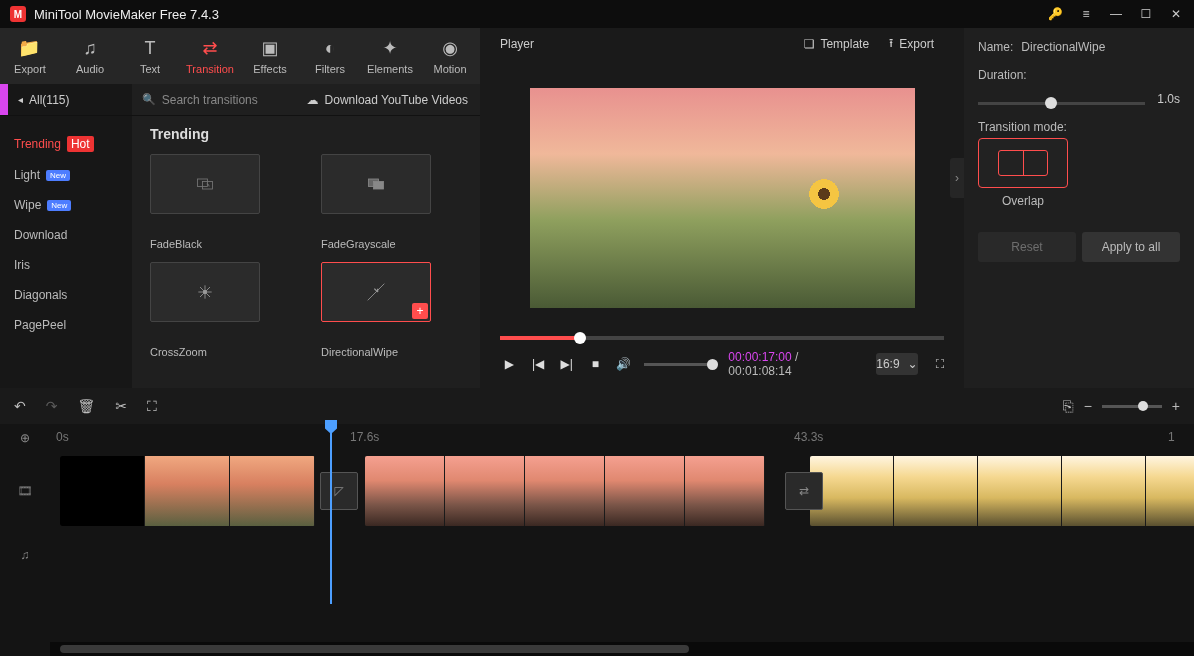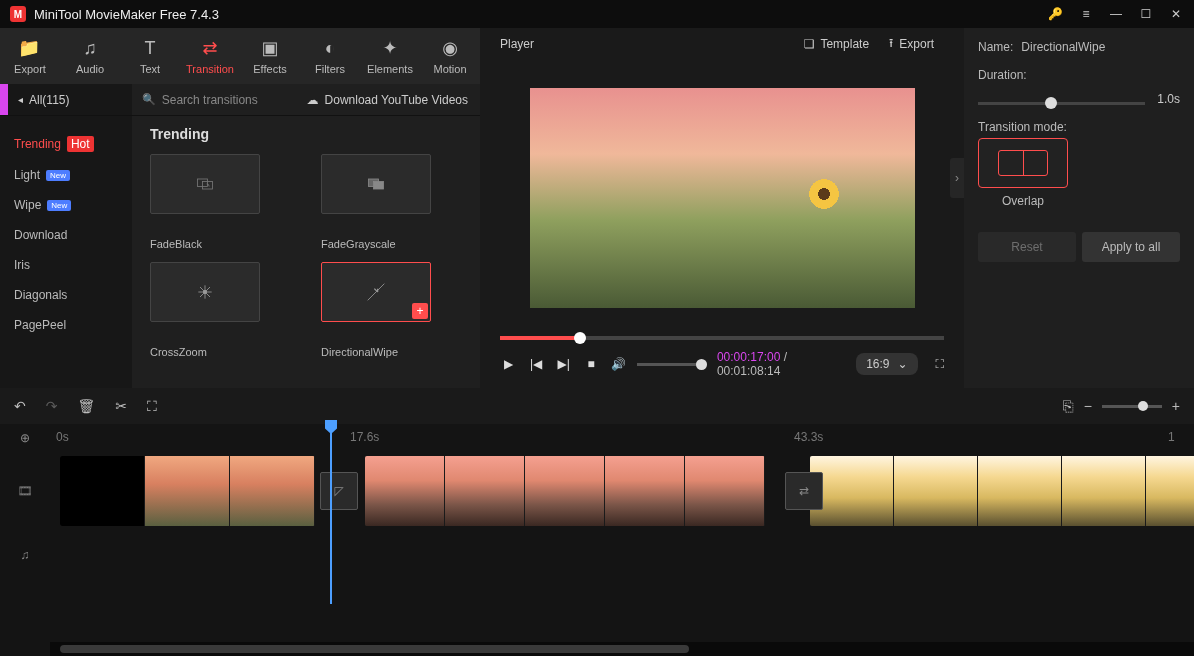--- a/index.html
+++ b/index.html
@@ -49,21 +49,21 @@
 .seek-bar { width: 100%; height: 4px; background: #444; position: relative; margin-bottom: 6px; }
 .seek-fill { height: 100%; width: 18%; background: #ff4d4d; }
 .seek-thumb { width: 12px; height: 12px; background: #fff; border-radius: 50%; position: absolute; top: -4px; left: 18%; margin-left: -6px; }
 .transport-row { display: flex; align-items: center; gap: 10px; width: 100%; }
 .tbtn { width: 20px; height: 20px; display: flex; align-items: center; justify-content: center; color: #ddd; cursor: pointer; }
 .vol-slider { width: 80px; height: 3px; background: #555; position: relative; }
 .vol-slider::after { content: ""; position: absolute; right: 0; top: -4px; width: 11px; height: 11px; background: #ddd; border-radius: 50%; }
 .time-disp { margin-left: auto; }
 .time-cur { color: #d946ef; }
 .time-total { color: #bbb; }
-.aspect-sel { margin-left: 10px; background: #333; padding: 4px 10px; border-radius: 8px; display: flex; align-items: center; gap: 8px; cursor: pointer; }
+.aspect-sel { margin-left: 10px; background: #333; padding: 4px 0; border-radius: 3px; display: flex; align-items: center; gap: 8px; cursor: pointer; }
 .fit-btn { margin-left: 8px; cursor: pointer; }
 .prop-panel { width: 230px; background: #1f1f1f; display: flex; flex-direction: column; position: relative; }
 .prop-header { height: 32px; display: flex; align-items: center; padding: 0 14px; color: #ccc; border-bottom: 1px solid #111; }
 .prop-body { padding: 12px 14px; display: flex; flex-direction: column; gap: 14px; overflow: auto; }
 .prop-row { display: flex; gap: 8px; color: #bbb; font-size: 12px; }
 .dur-slider { flex: 1; height: 3px; background: #444; position: relative; margin-top: 8px; }
 .dur-thumb { width: 12px; height: 12px; background: #ddd; border-radius: 50%; position: absolute; top: -5px; left: 40%; }
 .mode-box { width: 90px; height: 50px; border: 1px solid #ff4d4d; border-radius: 4px; display: flex; align-items: center; justify-content: center; background: #222; }
 .mode-inner { width: 50px; height: 26px; border: 1px solid #ff4d4d; border-radius: 3px; position: relative; }
 .mode-inner::after { content: ""; position: absolute; left: 50%; top: 0; width: 1px; height: 100%; background: #ff4d4d; }

